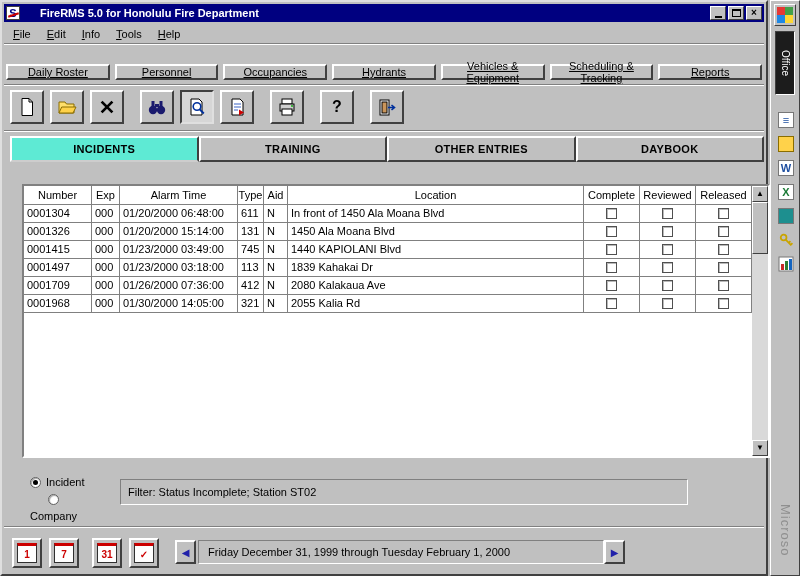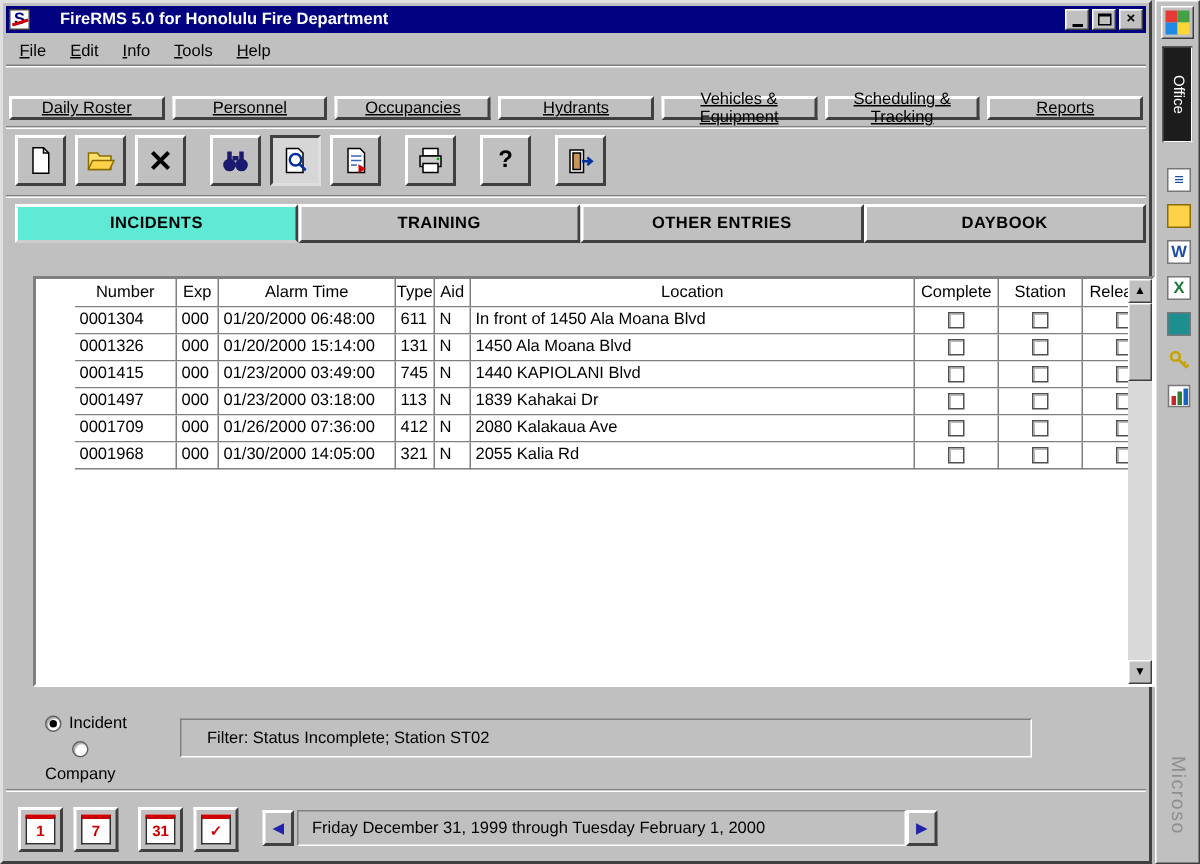--- a/index.html
+++ b/index.html
@@ -46,21 +46,21 @@
   
   #tabbar { position:absolute; left:8px; right:2px; top:134px; height:26px; display:flex; }
   .tab { flex:1; display:flex; align-items:center; justify-content:center; font-weight:bold;
          letter-spacing:.3px; border:2px solid; border-color:#ffffff #404040 #404040 #ffffff; background:#c0c0c0; }
   .tab.active { background:#5eead4; border-bottom-color:#cdcdcd; }
 
   
   #grid-panel { position:absolute; left:20px; top:182px; width:748px; height:274px;
                 border:2px solid; border-color:#808080 #ffffff #ffffff #808080; background:#fff; }
   #grid-inner { position:absolute; left:0; top:0; right:16px; bottom:0; overflow:hidden; background:#fff; }
-  .grid-row { display:grid; grid-template-columns:68px 28px 118px 26px 24px 296px 56px 56px 56px;padding-left:26px; }
+  .grid-row { display:grid; grid-template-columns:68px 28px 118px 26px 24px 296px 56px 56px 56px; }
   .gh { height:19px; display:flex; align-items:center; justify-content:center;
         border-right:1px solid #808080; border-bottom:1px solid #808080; background:#fff; white-space:nowrap; overflow:hidden; }
   .gd { height:18px; line-height:17px; padding-left:3px; border-right:1px solid #808080; border-bottom:1px solid #808080;
         background:#fff; white-space:nowrap; overflow:hidden; }
   .gcb { height:18px; display:flex; align-items:center; justify-content:center;
          border-right:1px solid #808080; border-bottom:1px solid #808080; background:#fff; }
   .cb { width:11px; height:11px; background:#fff; border:1px solid #505050;
         box-shadow:inset 1px 1px 0 rgba(128,128,128,.55); }
 
   
@@ -69,21 +69,21 @@
           font-size:8px; line-height:8px; }
   #sthumb { position:absolute; left:0; top:16px; width:16px; height:52px; }
 
   
   .radio-row { position:absolute; display:flex; align-items:center; gap:5px; }
   .radio { width:11px; height:11px; border-radius:50%; background:#fff; border:1px solid #606060;
            box-shadow:inset 1px 1px 1px rgba(128,128,128,.7); position:relative; }
   .radio.sel::after { content:""; position:absolute; left:2px; top:2px; width:5px; height:5px; border-radius:50%; background:#000; }
   #filter-box { position:absolute; left:118px; top:477px; width:568px; height:26px;
                 border:1px solid; border-color:#808080 #ffffff #ffffff #808080;
-                line-height:24px; padding-left:17px; white-space:nowrap; overflow:hidden; }
+                line-height:24px; padding-left:7px; white-space:nowrap; overflow:hidden; }
 
   
   .cal-btn { position:absolute; top:536px; width:30px; height:30px; display:flex; align-items:center; justify-content:center; }
   .cal-face { width:20px; height:20px; background:#fff; border:1px solid #303030; border-top:3px solid #cc0000;
               color:#cc0000; font-weight:bold; font-size:10px; display:flex; align-items:center; justify-content:center; }
   .arrow-btn { position:absolute; top:538px; width:21px; height:24px; display:flex; align-items:center; justify-content:center;
                color:#2222aa; font-size:10px; }
   #date-panel { position:absolute; left:196px; top:538px; width:406px; height:24px;
                 border:1px solid; border-color:#808080 #ffffff #ffffff #808080;
                 line-height:22px; padding-left:9px; white-space:nowrap; overflow:hidden; }
@@ -237,21 +237,21 @@
     <div id="grid-inner">
 
       <div class="grid-row">
         <div class="gh">Number</div>
         <div class="gh">Exp</div>
         <div class="gh">Alarm Time</div>
         <div class="gh">Type</div>
         <div class="gh">Aid</div>
         <div class="gh">Location</div>
         <div class="gh">Complete</div>
-        <div class="gh">Station</div>
+        <div class="gh">Reviewed</div>
         <div class="gh">Released</div>
       </div>
 
       <div class="grid-row">
         <div class="gd">0001304</div>
         <div class="gd">000</div>
         <div class="gd">01/20/2000 06:48:00</div>
         <div class="gd">611</div>
         <div class="gd">N</div>
         <div class="gd">In front of 1450  Ala Moana Blvd</div>

